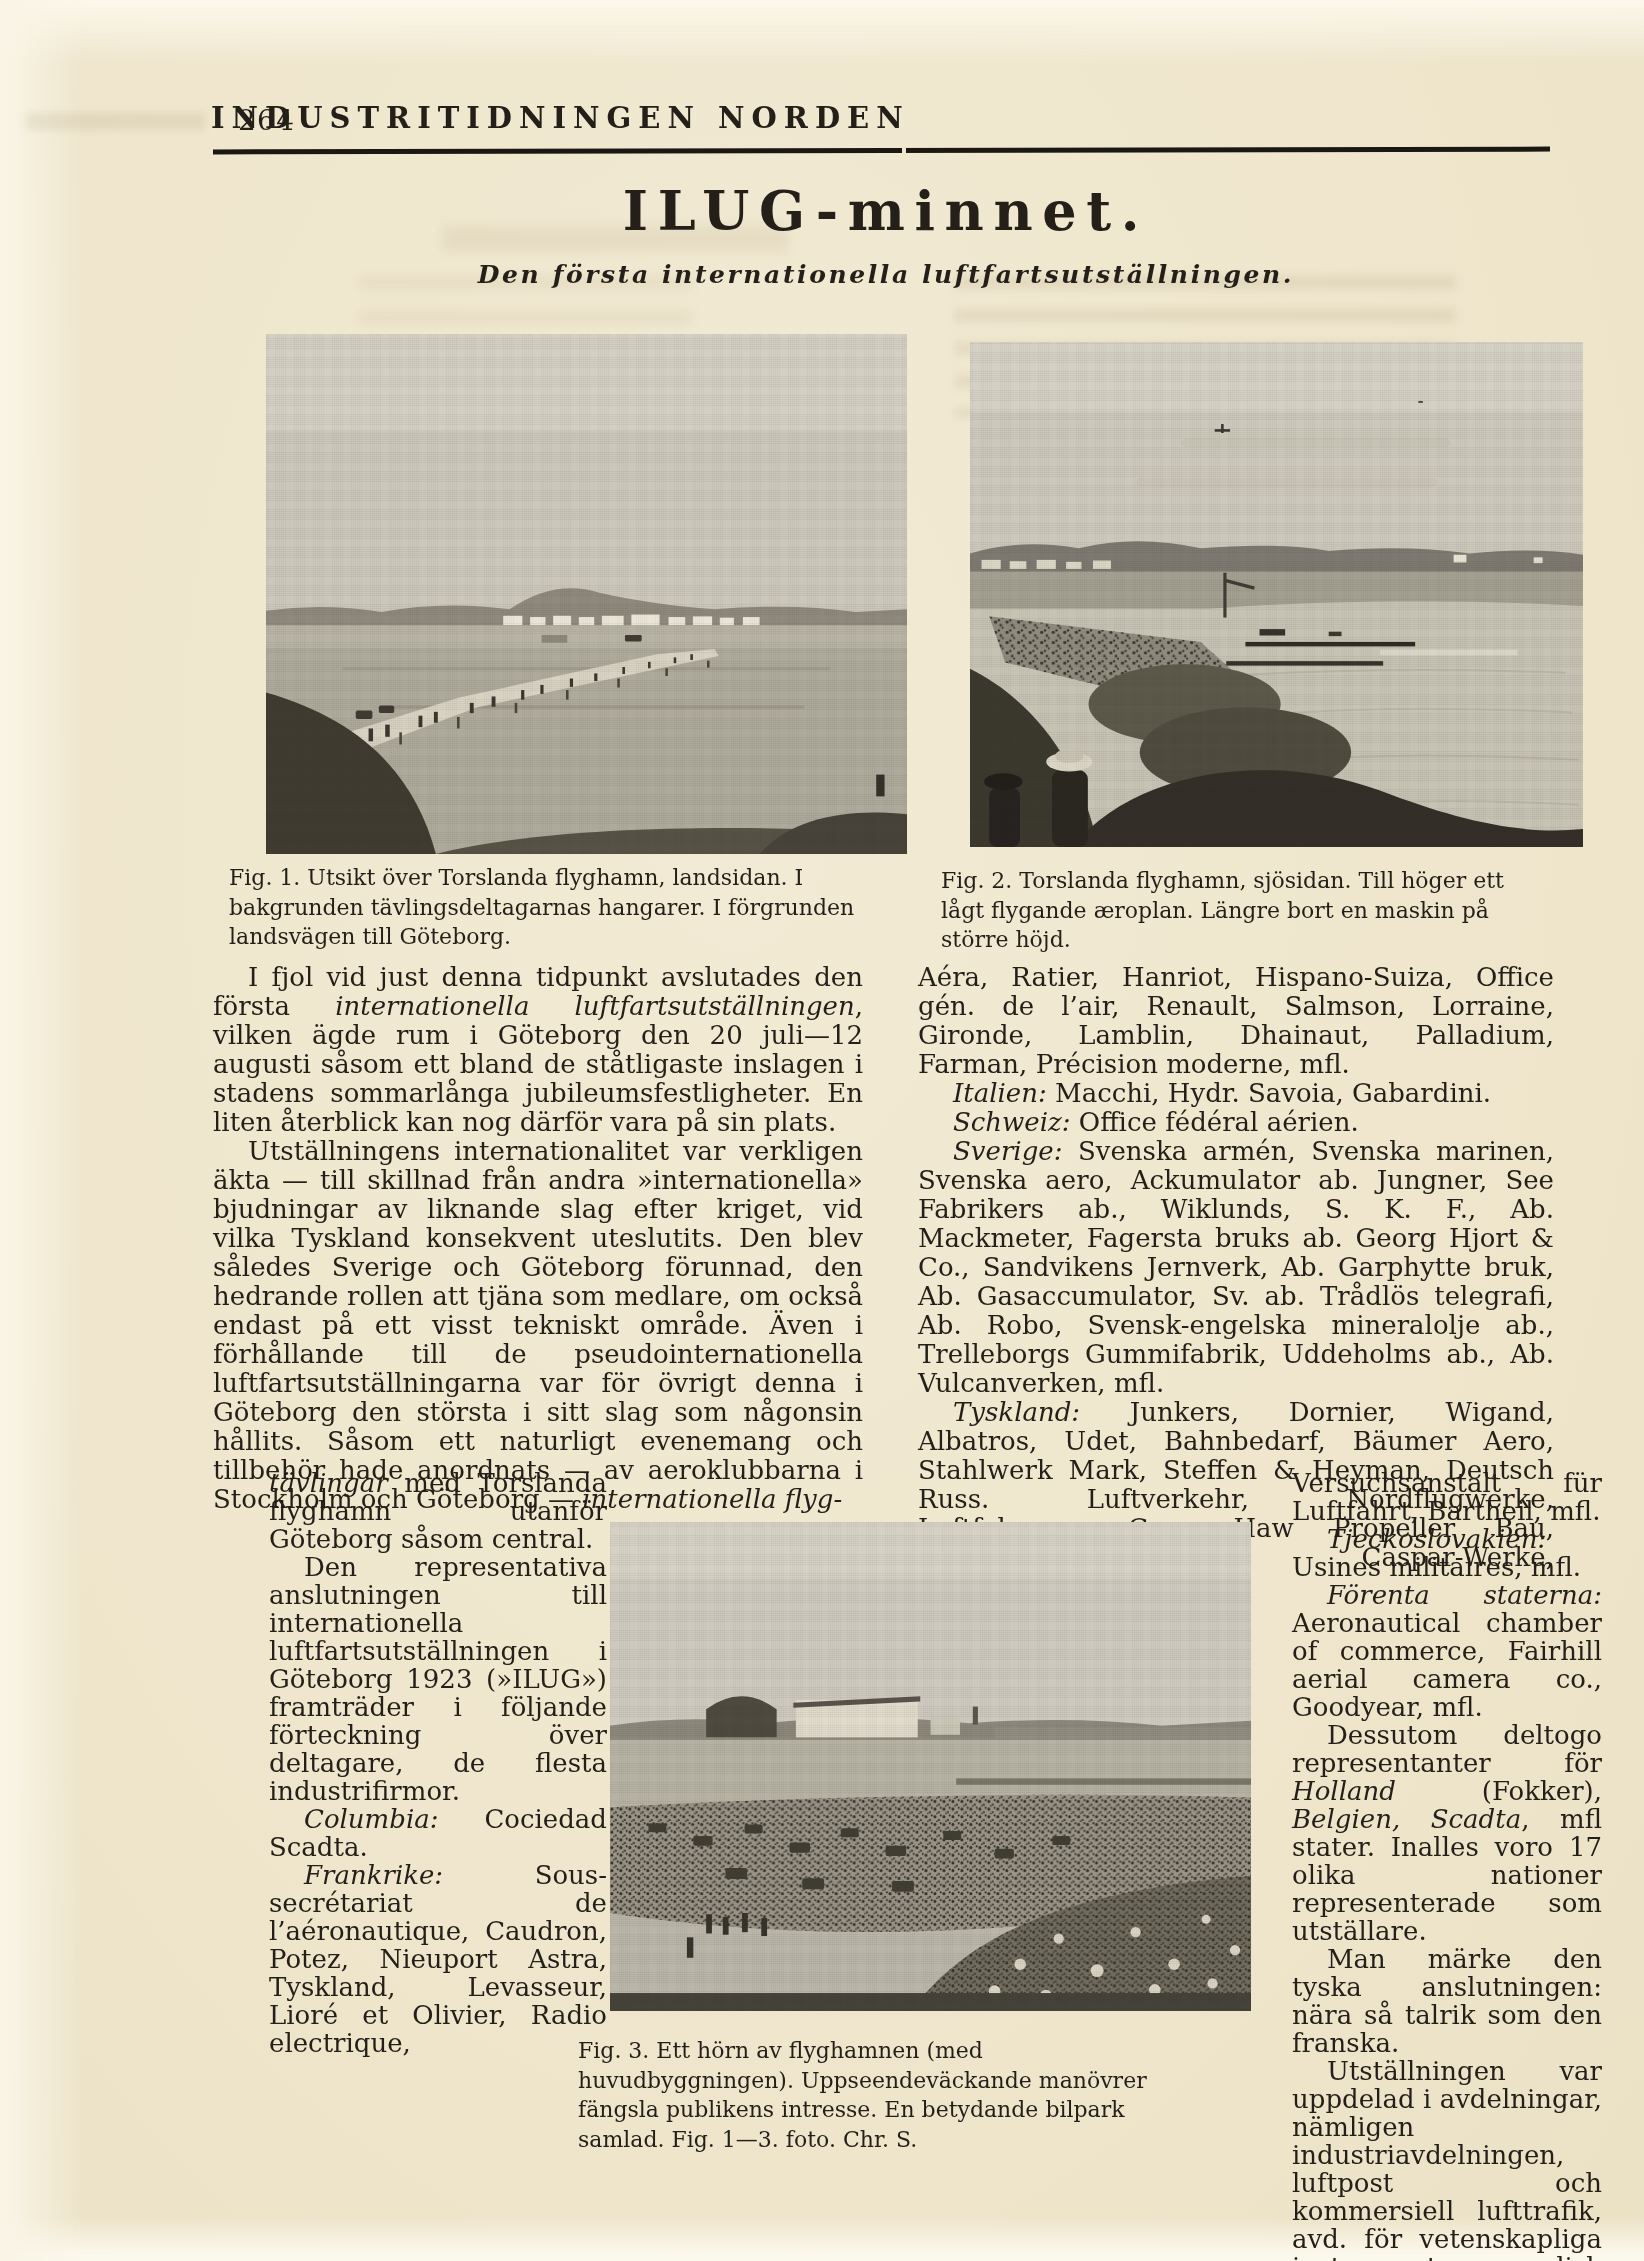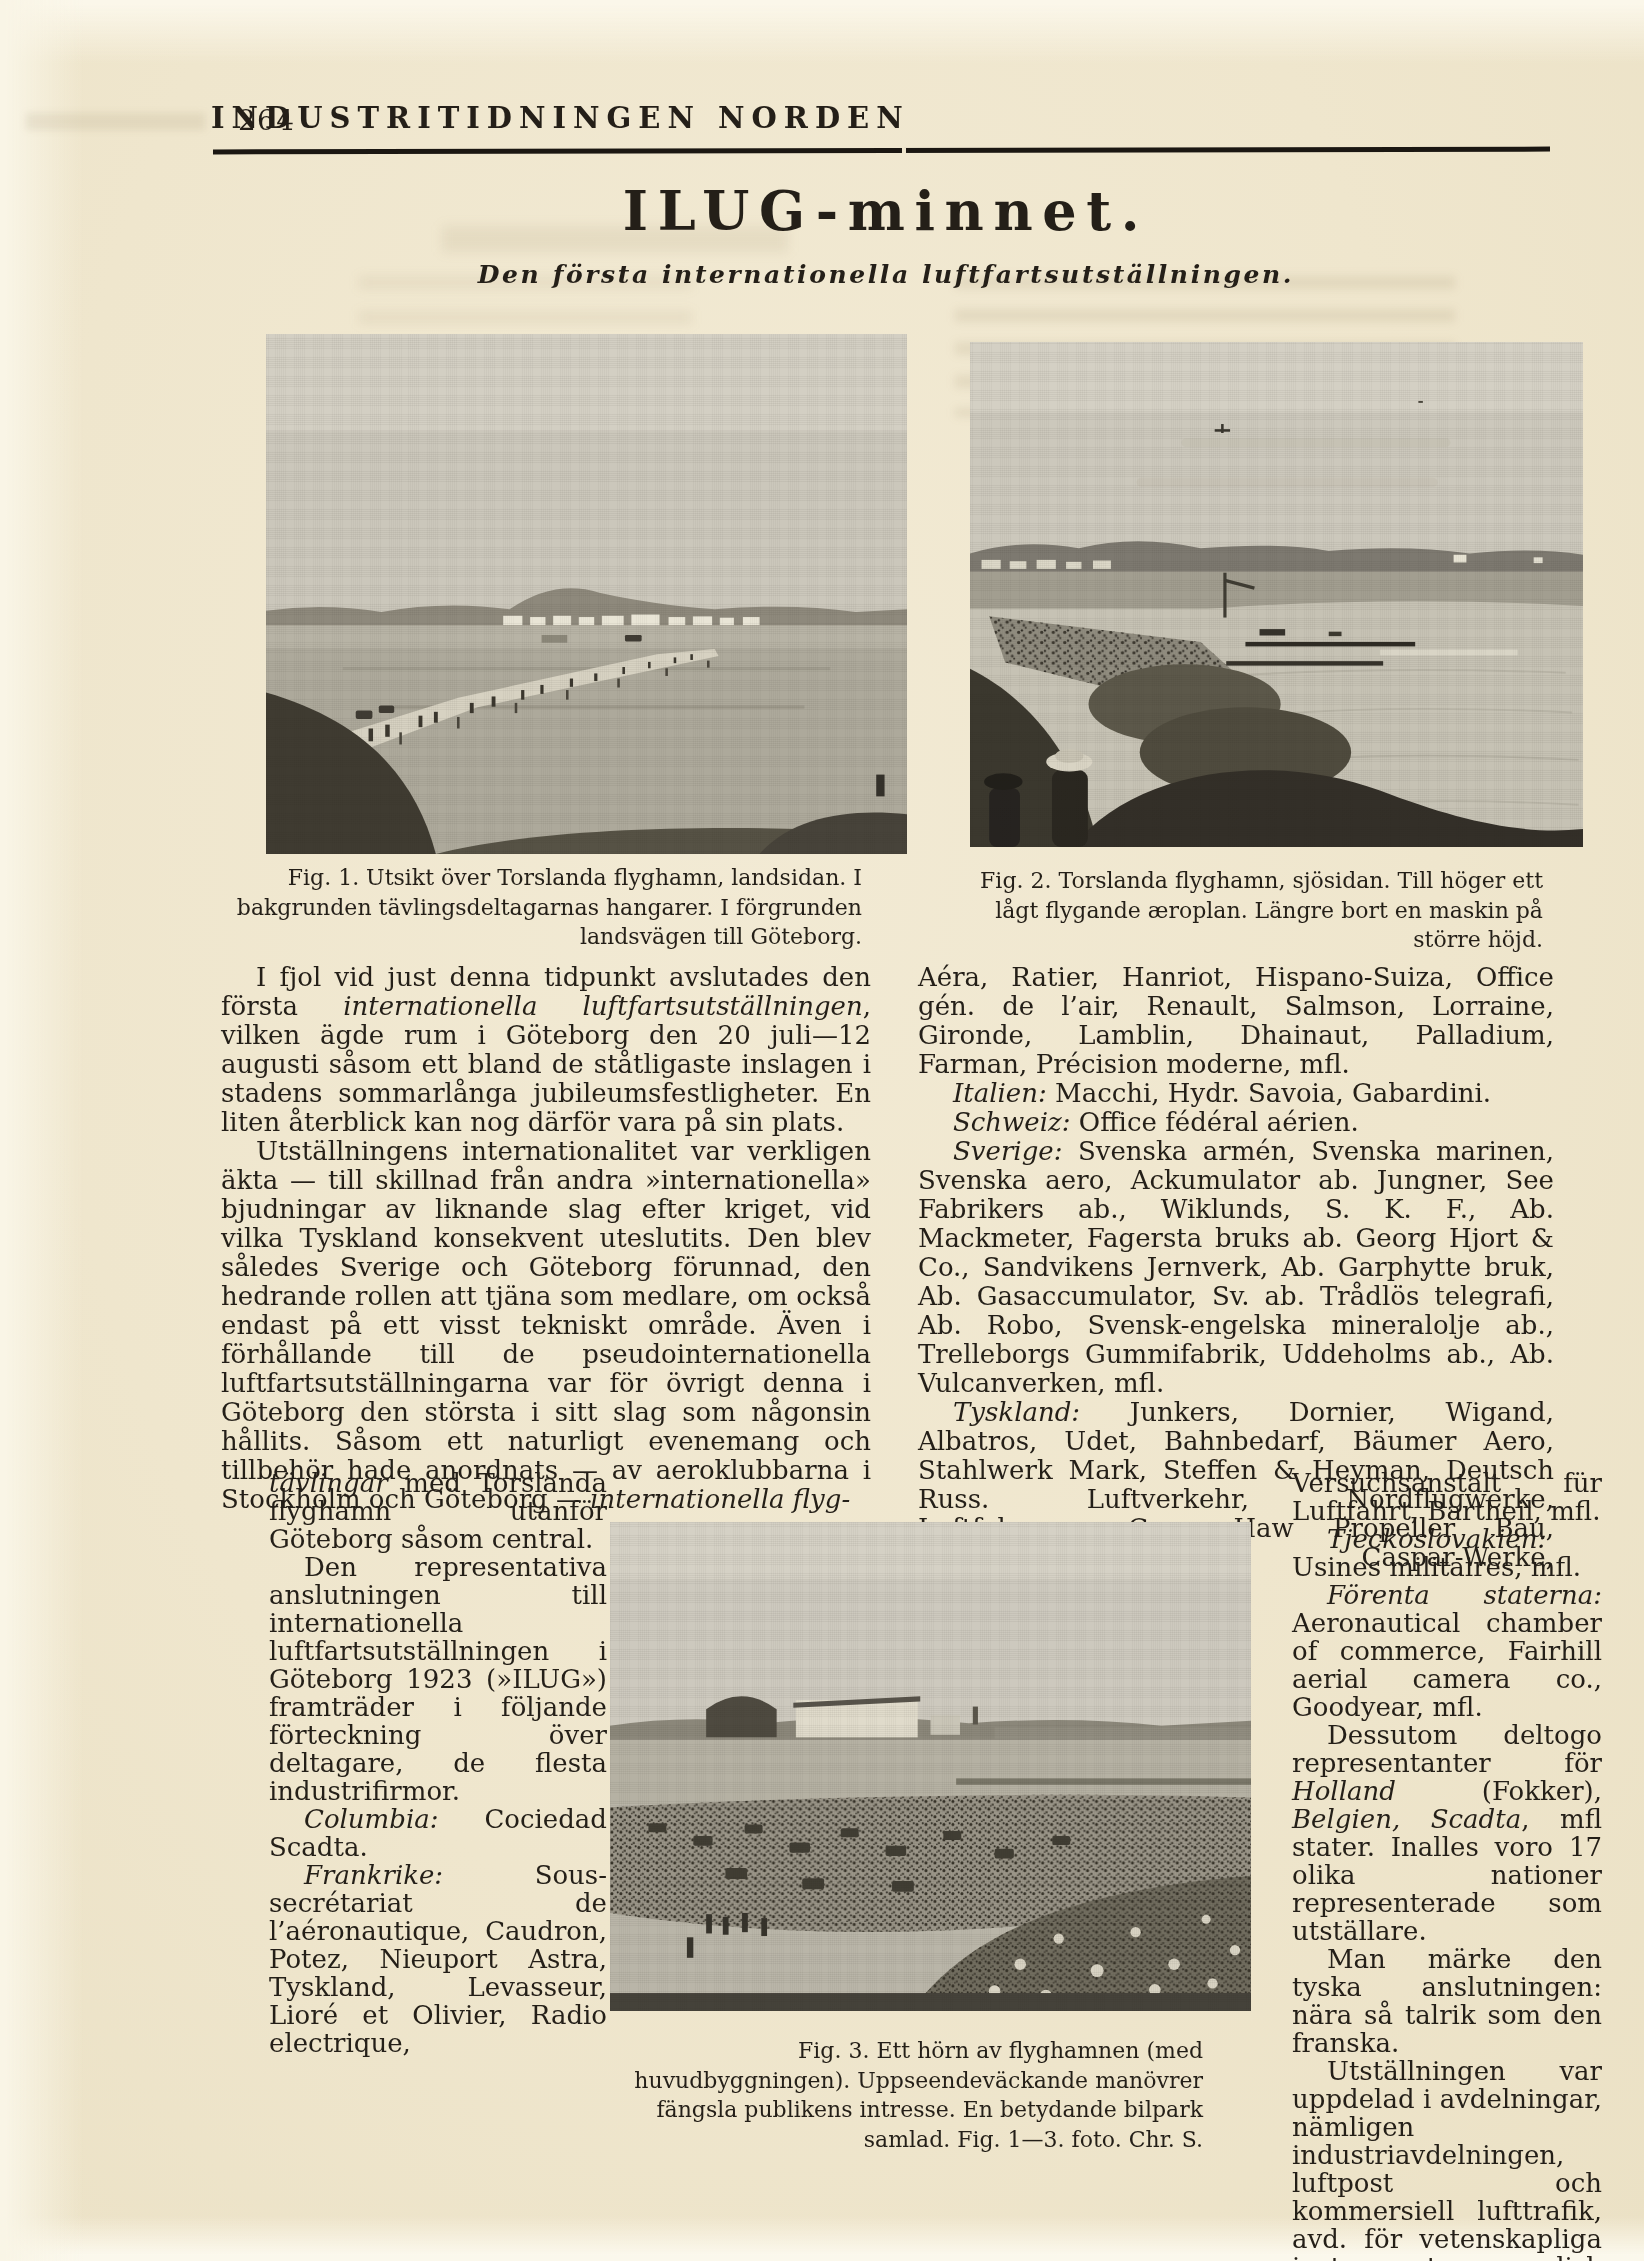--- a/index.html
+++ b/index.html
@@ -22,27 +22,27 @@
   .subtitle{left:221px;top:260px;width:1330px;text-align:center;font-size:25px;font-weight:bold;font-style:italic;letter-spacing:2.6px;margin:0;}
   .photo{overflow:hidden;background:#c6c2b6;box-shadow:inset 0 0 0 1.3px rgba(90,80,60,.18), inset 0 0 38px rgba(60,50,30,.18);}
   .photo svg{display:block;width:100%;height:100%;}
   .photo::after{content:"";position:absolute;inset:0;pointer-events:none;
     background:
       repeating-linear-gradient(0deg,rgba(35,30,22,.05) 0 0.6px,rgba(0,0,0,0) 0.6px 1.9px),
       repeating-linear-gradient(90deg,rgba(35,30,22,.035) 0 0.6px,rgba(0,0,0,0) 0.6px 1.9px);}
   .fig1{left:226px;top:324px;width:641px;height:520px;}
   .fig2{left:930px;top:332px;width:613px;height:505px;}
   .fig3{left:570px;top:1512px;width:641px;height:489px;}
-  .caption{font-size:22px;line-height:29.5px;text-align:right;}
+  .caption{font-size:22px;line-height:29.5px;text-align:left;}
   .cap1{left:229px;top:863px;width:633px;}
   .cap2{left:941px;top:866px;width:602px;}
   .cap3{left:578px;top:2036px;width:625px;}
   .bodycol{font-size:26px;line-height:29px;text-align:justify;}
   .narrow{font-size:26px;line-height:28px;margin-left:48px;}
-  .col-left-wide{left:221px;top:963px;width:650px;}
+  .col-left-wide{left:213px;top:963px;width:650px;}
   .col-right-wide{left:918px;top:963px;width:636px;}
   .col-left-narrow{left:221px;top:1469px;width:338px;}
   .col-right-narrow{left:1244px;top:1469px;width:310px;}
   p.para{margin:0;}
   .indent{text-indent:35px;}
   .it{font-style:italic;}
   .ghost{pointer-events:none;}
   .ghost-a{left:955px;top:276px;width:500px;height:141px;filter:blur(4.5px);
     background:repeating-linear-gradient(180deg,rgba(136,116,76,.12) 0 13px,rgba(0,0,0,0) 13px 33px);}
   .ghost-d{left:359px;top:276px;width:333px;height:135px;filter:blur(5.1px);

